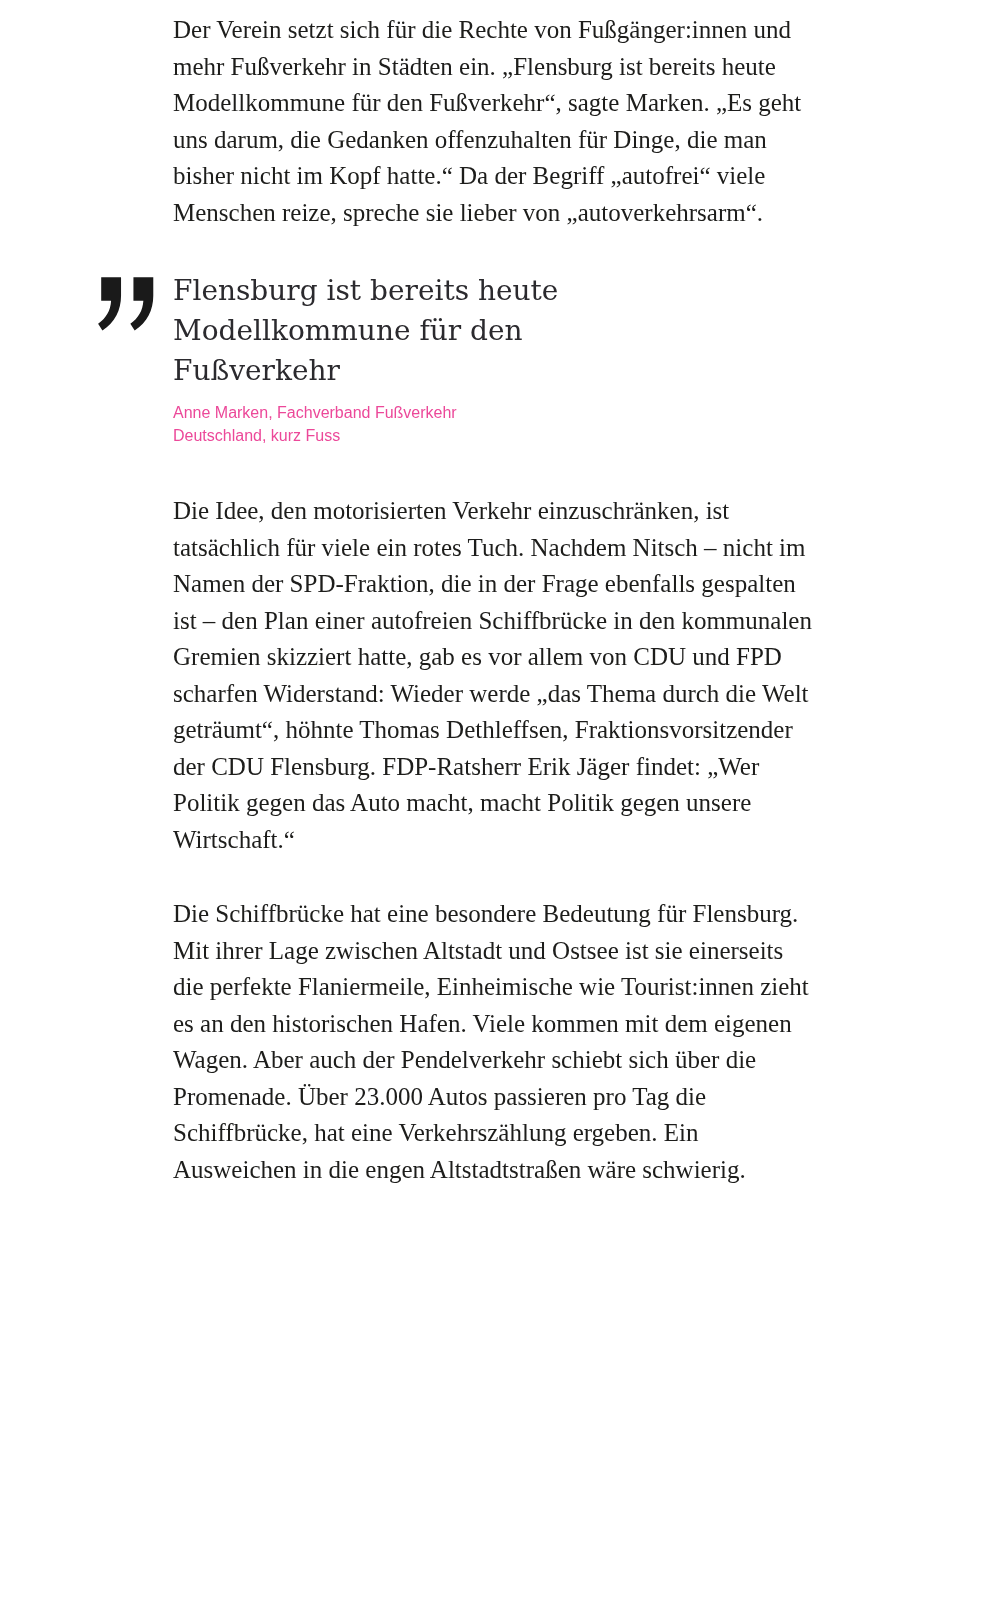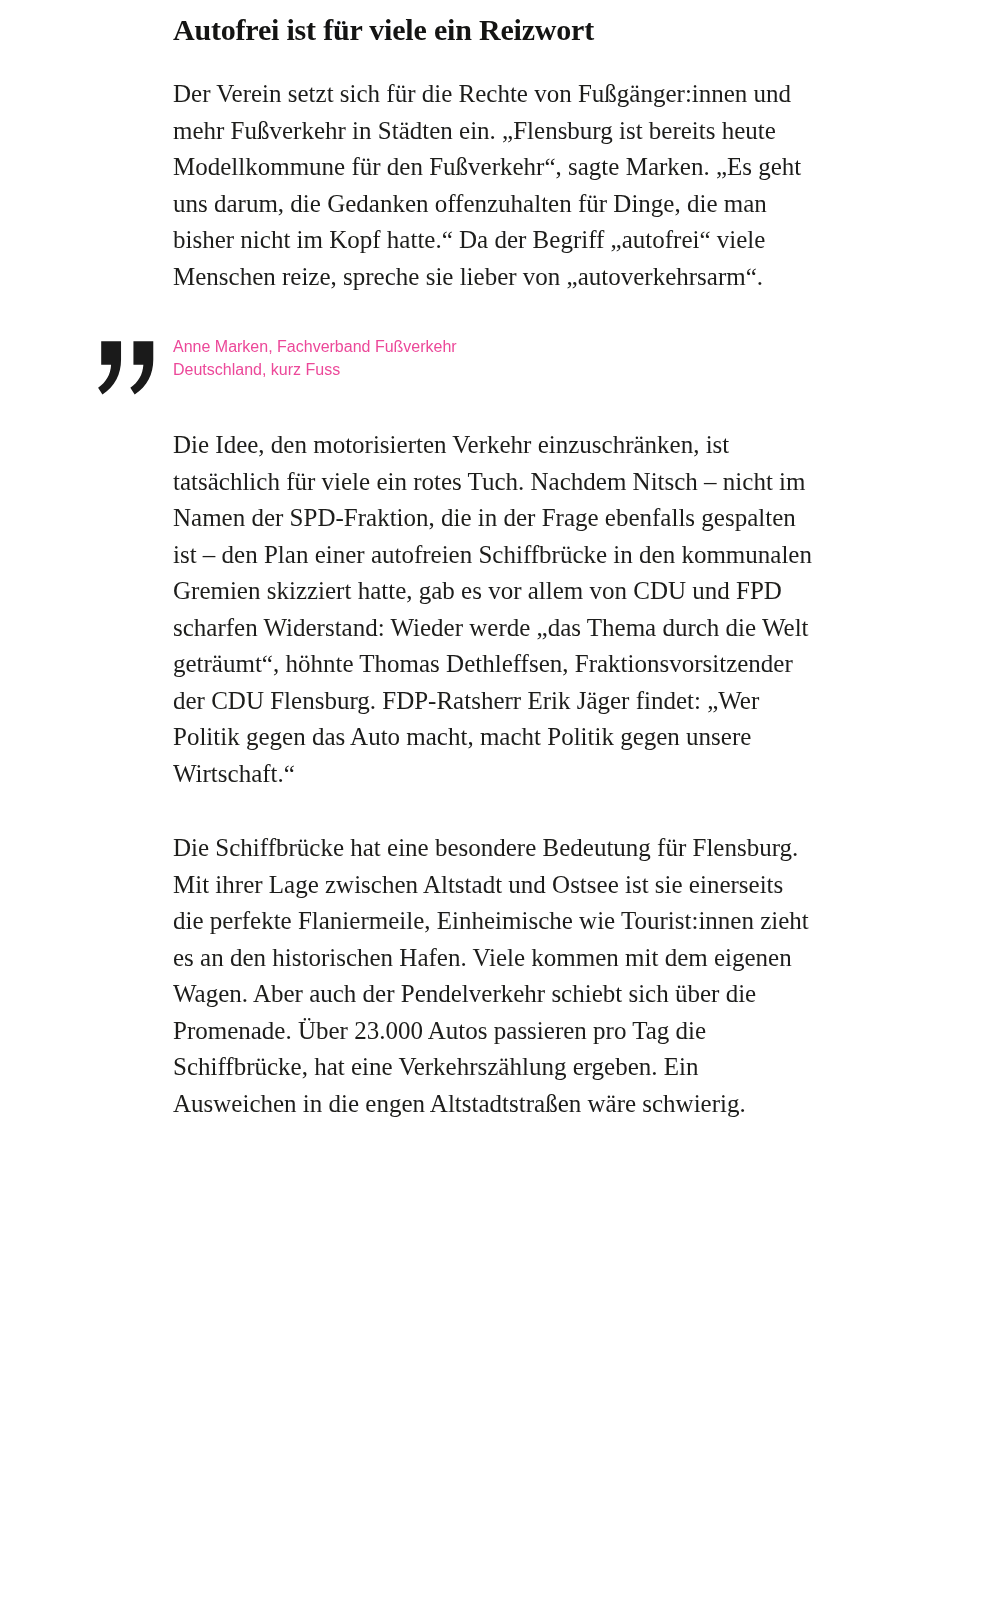--- a/index.html
+++ b/index.html
@@ -73,32 +73,32 @@
     color: #ec4899;
     max-width: 330px;
   }
 </style>
 </head>
 <body>
 
 <div class="page">
   <article class="article">
 
-    <h2 class="headline">Autofrei ist für viele ein Reizwort</h2>
 
 
     <p class="body-para">Der Verein setzt sich für die Rechte von Fußgänger:innen und mehr Fußverkehr in Städten ein. „Flensburg ist bereits heute Modellkommune für den Fußverkehr“, sagte Marken. „Es geht uns darum, die Gedanken offenzuhalten für Dinge, die man bisher nicht im Kopf hatte.“ Da der Begriff „autofrei“ viele Menschen reize, spreche sie lieber von „autoverkehrsarm“.</p>
 
     <figure class="pullquote">
       <span class="quote-icon">
         <svg viewBox="0 0 100 88" xmlns="http://www.w3.org/2000/svg" fill="#1a1a1a">
           <path d="M 42 0 L 10 0 L 10 38 L 26 38 C 25 54 18 66 5 75 L 12 86 C 32 73 42 53 42 30 Z"></path>
           <path d="M 94 0 L 62 0 L 62 38 L 78 38 C 77 54 70 66 57 75 L 64 86 C 84 73 94 53 94 30 Z"></path>
         </svg>
       </span>
+      <blockquote class="pullquote-text">Flensburg ist bereits heute Modellkommune für den Fußverkehr</blockquote>
       <figcaption class="pullquote-attribution">Anne Marken, Fachverband Fußverkehr Deutschland, kurz Fuss</figcaption>
     </figure>
 
     <p class="body-para">Die Idee, den motorisierten Verkehr einzuschränken, ist tatsächlich für viele ein rotes Tuch. Nachdem Nitsch – nicht im Namen der SPD-Fraktion, die in der Frage ebenfalls gespalten ist – den Plan einer autofreien Schiffbrücke in den kommunalen Gremien skizziert hatte, gab es vor allem von CDU und FPD scharfen Widerstand: Wieder werde „das Thema durch die Welt geträumt“, höhnte Thomas Dethleffsen, Fraktionsvorsitzender der CDU Flensburg. FDP-Ratsherr Erik Jäger findet: „Wer Politik gegen das Auto macht, macht Politik gegen unsere Wirtschaft.“</p>
 
     <p class="body-para">Die Schiffbrücke hat eine besondere Bedeutung für Flensburg. Mit ihrer Lage zwischen Altstadt und Ostsee ist sie einerseits die perfekte Flaniermeile, Einheimische wie Tourist:innen zieht es an den historischen Hafen. Viele kommen mit dem eigenen Wagen. Aber auch der Pendelverkehr schiebt sich über die Promenade. Über 23.000 Autos passieren pro Tag die Schiffbrücke, hat eine Verkehrszählung ergeben. Ein Ausweichen in die engen Altstadtstraßen wäre schwierig.</p>
 
   </article>
 </div>
 

